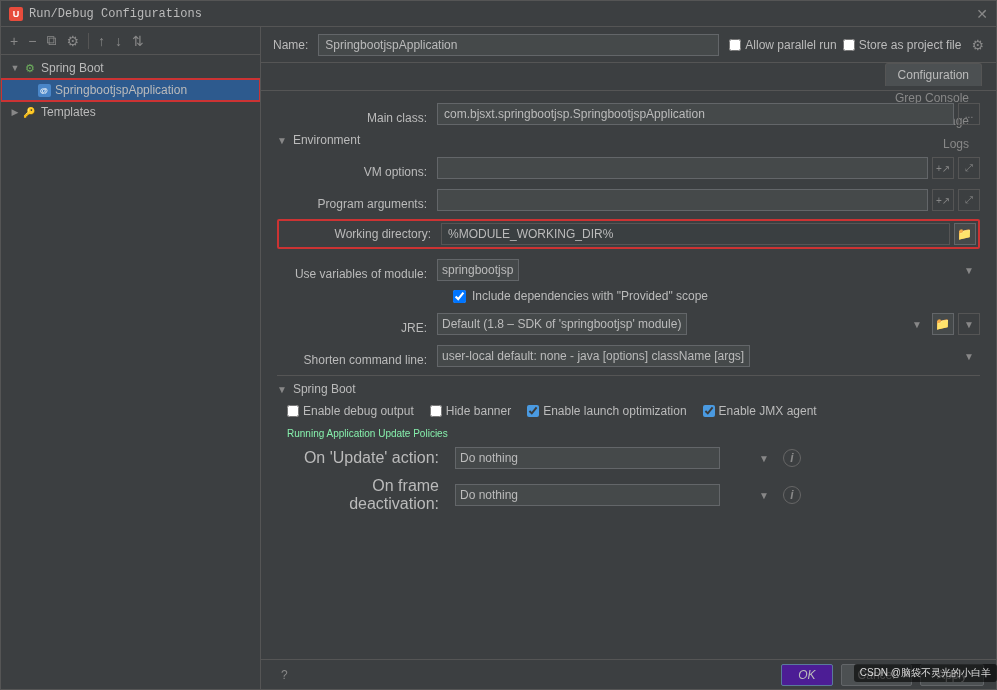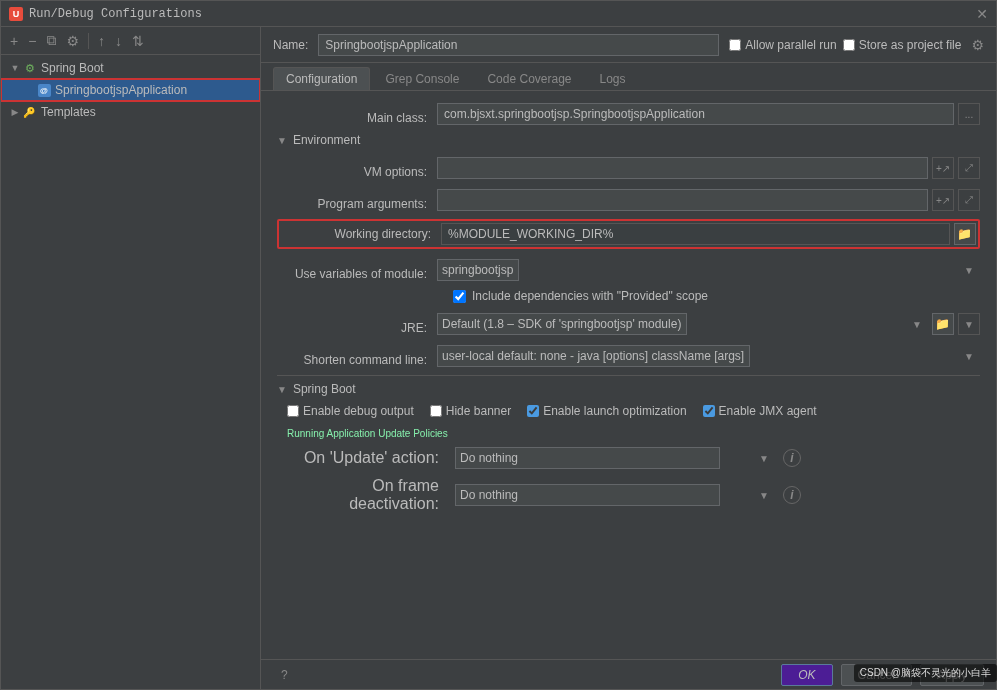--- a/index.html
+++ b/index.html
@@ -201,20 +201,21 @@
       font-size: 14px;
     }
     
     .tabs-bar {
       display: flex;
       border-bottom: 1px solid #555;
       background: #3c3f41;
       padding: 0 12px;
       height: 28px;
       align-items: flex-end;
+      flex-direction: column;
     }
     .tab {
       padding: 4px 12px;
       font-size: 12px;
       color: #888;
       cursor: pointer;
       border: 1px solid transparent;
       border-bottom: none;
       margin-right: 2px;
       background: transparent;

